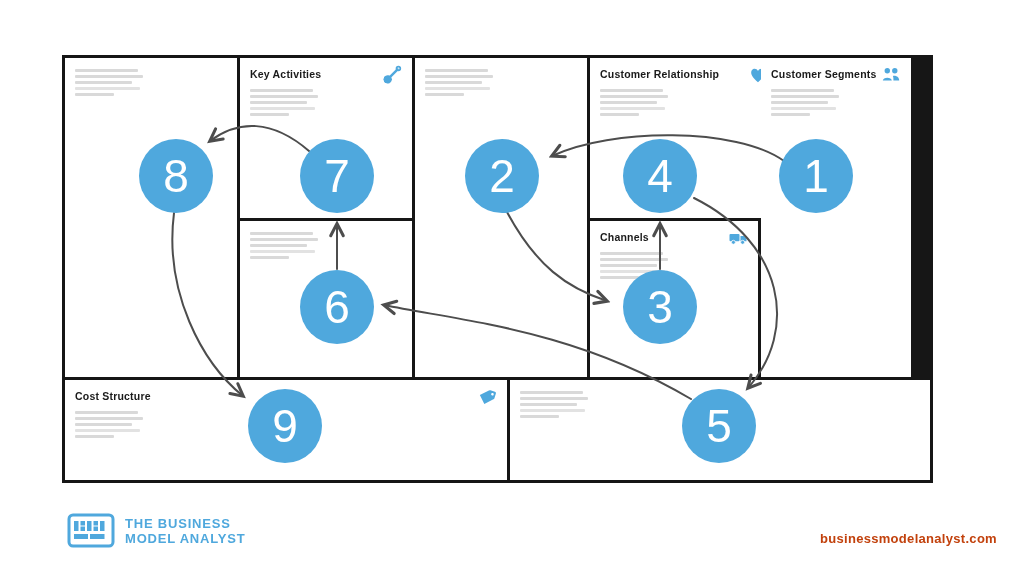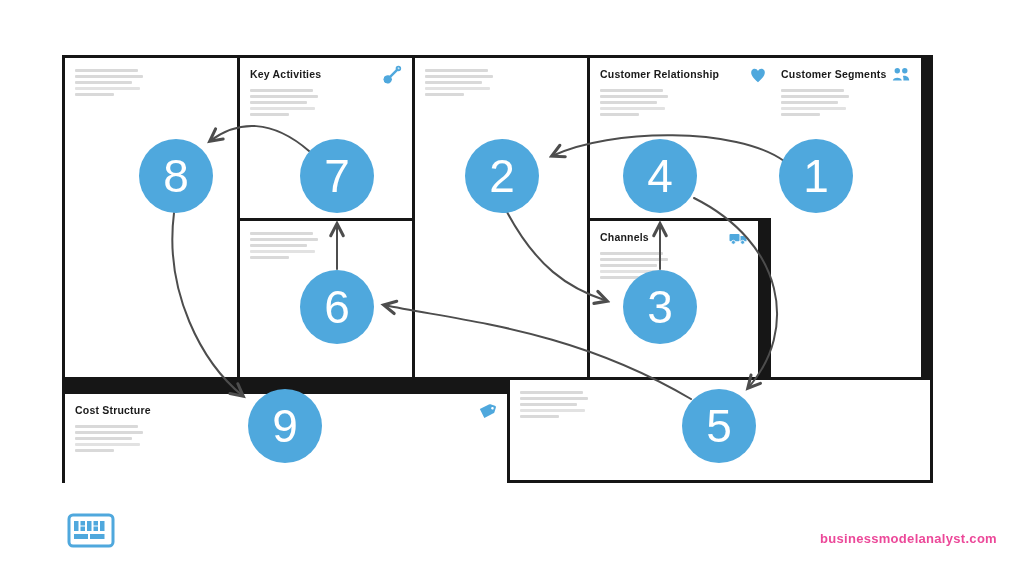--- a/index.html
+++ b/index.html
@@ -10,22 +10,22 @@
   
   .grid { position:absolute; left:62px; top:55px; width:871px; height:428px; background:#161616; }
   .cell { position:absolute; background:#ffffff; padding:7px 10px; }
 
   .cell-key-partners          { left:3px;   top:3px;   width:172px; height:319px; }
   .cell-key-activities        { left:178px; top:3px;   width:172px; height:160px; }
   .cell-key-resources         { left:178px; top:166px; width:172px; height:156px; }
   .cell-value-propositions    { left:353px; top:3px;   width:172px; height:319px; }
   .cell-customer-relationship { left:528px; top:3px;   width:188px; height:160px; }
   .cell-channels              { left:528px; top:166px; width:168px; height:156px; }
-  .cell-customer-segments     { left:699px; top:3px;   width:150px; height:319px;margin-left:10px; }
-  .cell-cost-structure        { left:3px;   top:339px; width:442px; height:100px; }
+  .cell-customer-segments     { left:699px; top:3px;   width:150px; height:319px; }
+  .cell-cost-structure        { left:3px;   top:325px; width:442px; height:100px; }
   .cell-revenue-streams       { left:448px; top:325px; width:420px; height:100px; }
 
   .sec-header { display:flex; justify-content:space-between; align-items:flex-start; }
   .sec-title { font-size:10.5px; font-weight:bold; color:#1a1a1a; letter-spacing:.2px; padding-top:3px; }
   .sec-icon { width:20px; height:20px; flex:0 0 auto; }
   .sec-icon svg { width:20px; height:20px; display:block; }
 
   .ph { margin-top:4px; width:68px; }
   .ph i { display:block; height:3px; background:#d9d9d9; margin-bottom:3px; border-radius:1px; }
   .ph i:nth-child(1){ width:92%; }
@@ -37,21 +37,21 @@
   .arrows { position:absolute; left:0; top:0; width:1024px; height:576px; z-index:5; pointer-events:none; }
 
   .step-circle { position:absolute; width:74px; height:74px; border-radius:50%;
     background:#4FA8DD; color:#ffffff; display:flex; align-items:center; justify-content:center;
     font-size:46px; font-weight:400; z-index:10; }
 
   .footer-logo { position:absolute; left:67px; top:513px; display:flex; align-items:center; z-index:3; }
   .footer-logo svg { width:48px; height:35px; display:block; }
   .logo-text { margin-left:10px; color:#4FA8DD; font-weight:bold; font-size:13px;
     letter-spacing:.8px; line-height:15px; }
-  .site-url { position:absolute; left:820px; top:531px; color:#ec4899; font-weight:bold;
+  .site-url { position:absolute; left:820px; top:531px; color:#c2410c; font-weight:bold;
     font-size:13px; letter-spacing:.3px; z-index:3; }
 </style>
 </head>
 <body>
 
 <div class="stage">
 
   <div class="grid">
 
     <div class="cell cell-key-partners">
@@ -254,17 +254,21 @@
           <rect x="13.5" y="13.5" width="4.5" height="4.5"></rect>
           <rect x="20" y="8" width="4.5" height="10"></rect>
           <rect x="26.5" y="8" width="4.5" height="4.5"></rect>
           <rect x="26.5" y="13.5" width="4.5" height="4.5"></rect>
           <rect x="33" y="8" width="4.5" height="10"></rect>
           <rect x="7" y="21" width="14" height="5"></rect>
           <rect x="23" y="21" width="14.5" height="5"></rect>
         </g>
       </svg>
     </span>
+    <div class="logo-text">
+      <div>THE BUSINESS</div>
+      <div>MODEL ANALYST</div>
+    </div>
   </div>
 
   <div class="site-url">businessmodelanalyst.com</div>
 
 </div>
 
 </body></html>

